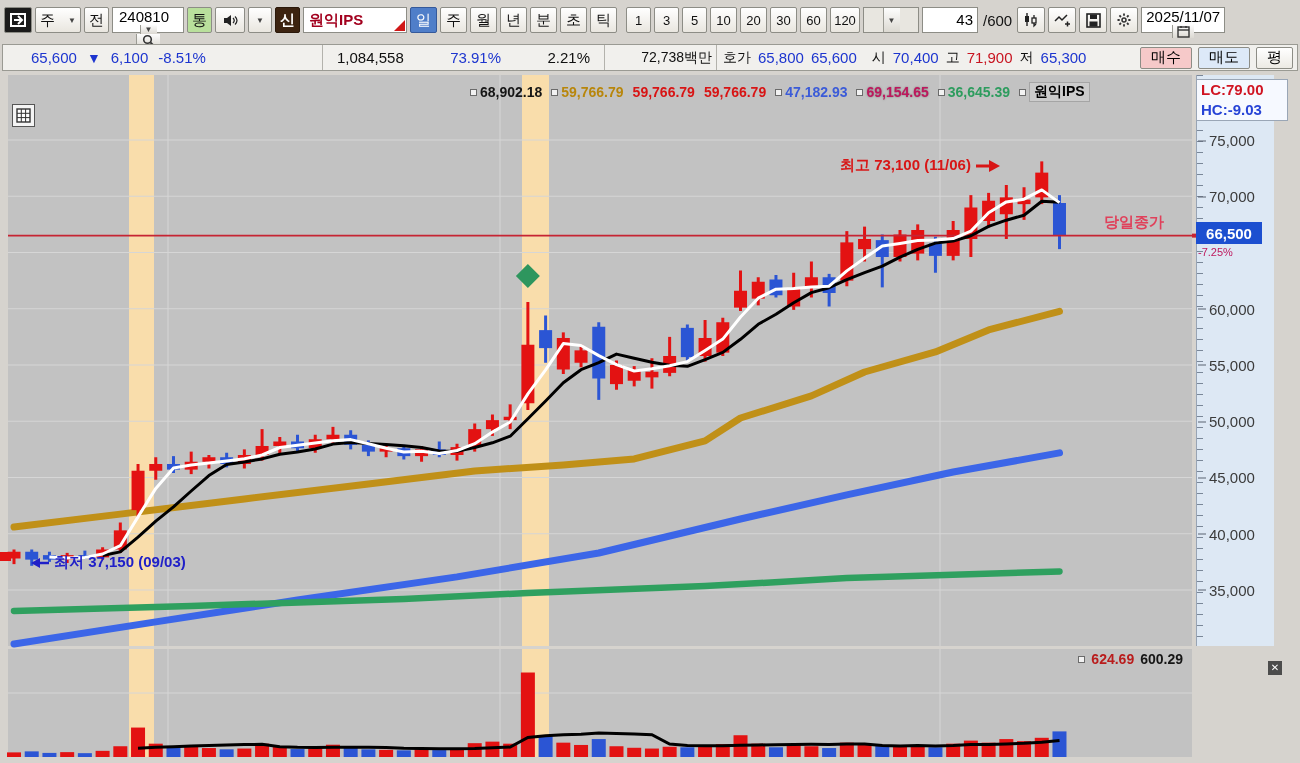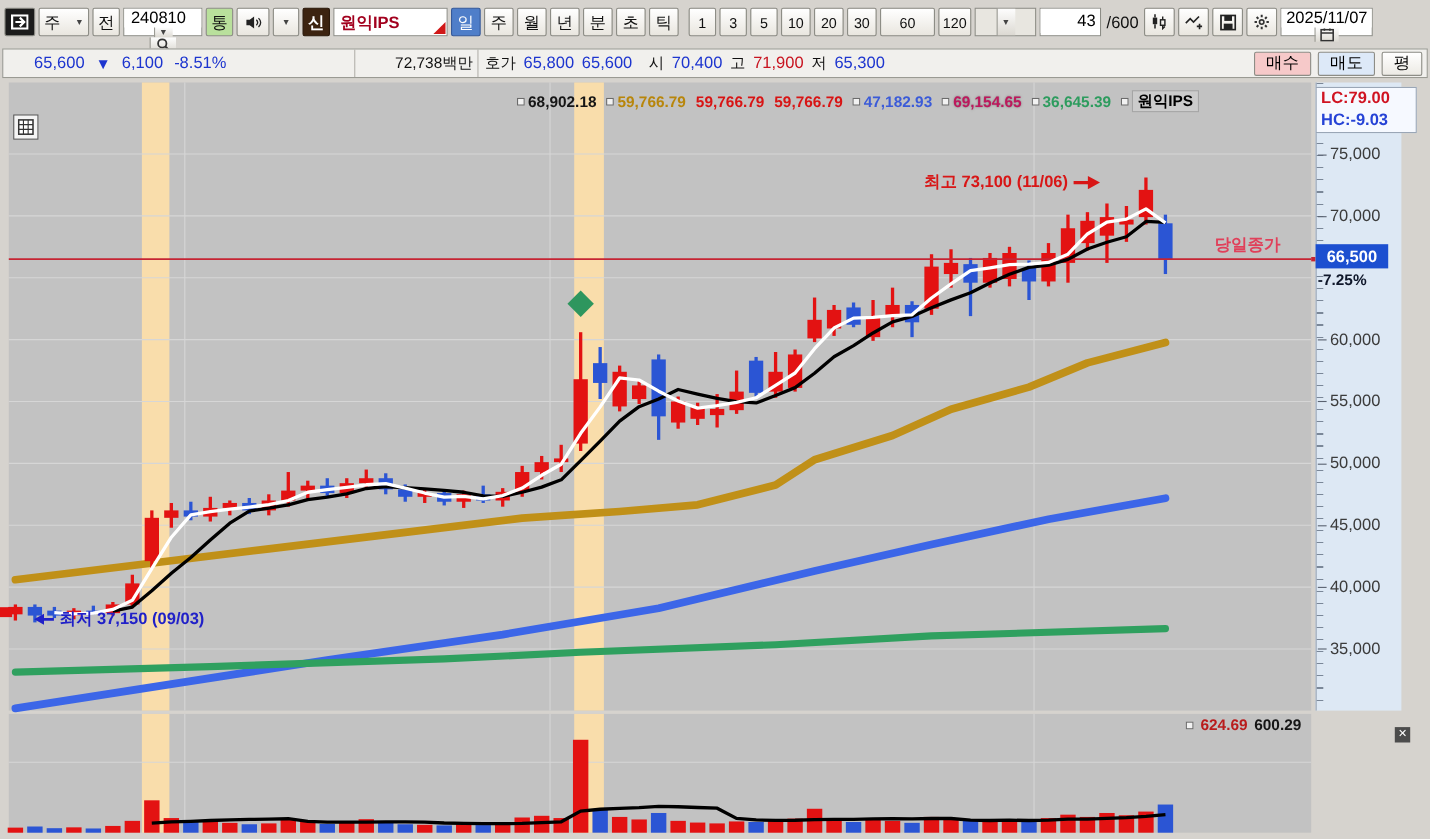--- a/index.html
+++ b/index.html
@@ -36,21 +36,21 @@
   
   #chart-wrap { position:absolute; left:0; top:75px; width:1300px; height:688px; }
   #chart-svg { position:absolute; left:0; top:-75px; }
   .axis-panel { position:absolute; background:#dde8f4; border-left:1px solid #98a4b4; }
   .axis-ticks { position:absolute; left:0; top:0; width:6px; height:100%;
      background:repeating-linear-gradient(to bottom,#7a8798 0 1px,transparent 1px 11px); }
   .axis-label { position:absolute; left:12px; color:#3b3b3b; font-size:15px; transform:translateY(-50%); }
   .axis-label::before { content:""; position:absolute; left:-11px; top:50%; width:8px; height:1px; background:#5a6270; }
   .lc-box { position:absolute; left:1196px; top:79px; width:92px; height:42px; background:#f6f9ff; border:1px solid #9aa6b6; font-size:15px; font-weight:bold; line-height:20px; padding-left:4px; }
   .price-box { position:absolute; left:1196px; top:222px; width:66px; height:22px; background:#1c4fd0; color:#fff; font-size:15px; font-weight:bold; display:flex; align-items:center; justify-content:center; }
-  .price-pct { position:absolute; left:1198px; top:246px; color:#0f172a; font-size:14px; font-weight:bold; }
+  .price-pct { position:absolute; left:1198px; top:246px; color:#be185d; font-size:11px; font-weight:normal; }
   .legend-row { position:absolute; left:470px; top:82px; display:flex; align-items:center; gap:9px; font-size:14px; font-weight:bold; }
   .legend-item { display:flex; align-items:center; gap:3px; }
   .legend-sq { width:7px; height:7px; background:#f2f2f2; border:1px solid #6b6b6b; }
   .legend-name { background:#cccccc; border:1px solid #a5a5a5; padding:0 4px; }
   .anno { position:absolute; font-size:15px; font-weight:bold; white-space:nowrap; display:flex; align-items:center; gap:4px; }
   .grid-btn { position:absolute; left:12px; top:104px; width:23px; height:23px; background:#f4f4f4; border:1px solid #555; display:flex; align-items:center; justify-content:center; }
   .close-x { position:absolute; left:1268px; top:661px; width:14px; height:14px; background:#4c4c4c; color:#fff; font-size:10px; line-height:14px; text-align:center; }
   .vol-legend { position:absolute; top:651px; left:1040px; width:143px; display:flex; justify-content:flex-end; gap:6px; font-size:14px; font-weight:bold; align-items:center; }
 </style>
 </head>
@@ -133,21 +133,21 @@
     </div>
   <div class="btn sm" style="width:27px;">
       <span>10</span>
     </div>
   <div class="btn sm" style="width:27px;">
       <span>20</span>
     </div>
   <div class="btn sm" style="width:27px;">
       <span>30</span>
     </div>
-  <div class="btn sm" style="width:50px;">
+  <div class="btn sm" style="width:27px;">
       <span>60</span>
     </div>
   <div class="btn sm" style="width:30px;">
       <span>120</span>
     </div>
   <div class="combo" style="width:56px; background:#e8e6e0;">
     <span style="flex:1"></span>
       <div class="drop">
         <span>▼</span>
       </div>
@@ -194,20 +194,25 @@
     </div>
   </div>
 </div>
 
 <div class="infobar">
   <div class="seg" style="width:320px; padding-left:28px;">
     <span class="blue" style="font-size:15px;">65,600</span>
     <span class="blue">▼</span>
     <span class="blue" style="font-size:15px;">6,100</span>
     <span class="blue" style="font-size:15px;">-8.51%</span>
+  </div>
+  <div class="seg" style="width:282px; justify-content:space-between; padding:0 14px;">
+    <span class="blk" style="font-size:15px;">1,084,558</span>
+    <span class="blue" style="font-size:15px;">73.91%</span>
+    <span class="blk" style="font-size:15px;">2.21%</span>
   </div>
   <div class="seg" style="width:112px; justify-content:flex-end; padding-right:4px;">
     <span class="blk">72,738백만</span>
   </div>
   <div class="seg" style="flex:1; gap:7px; border-right:none;">
     <span class="blk">호가</span>
     <span class="blue" style="font-size:15px;">65,800</span>
     <span class="blue" style="font-size:15px; margin-right:8px;">65,600</span>
     <span class="blk">시</span>
     <span class="blue" style="font-size:15px;">70,400</span>

